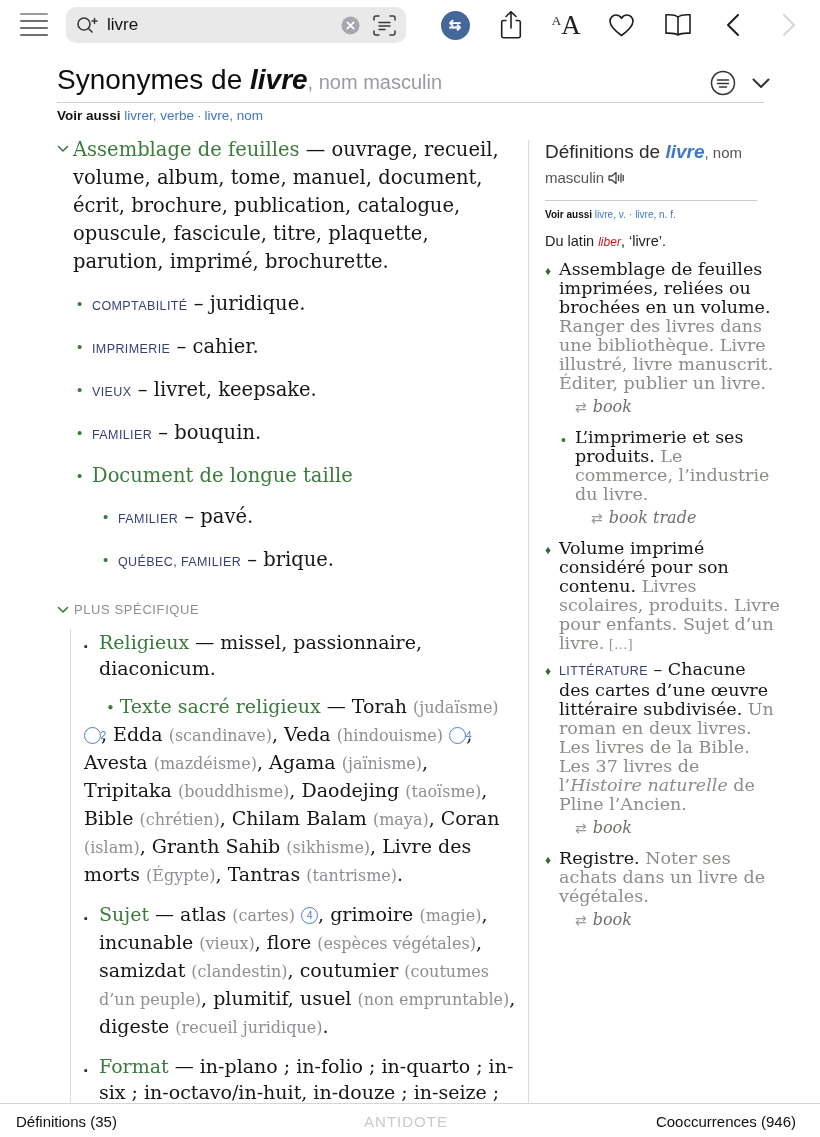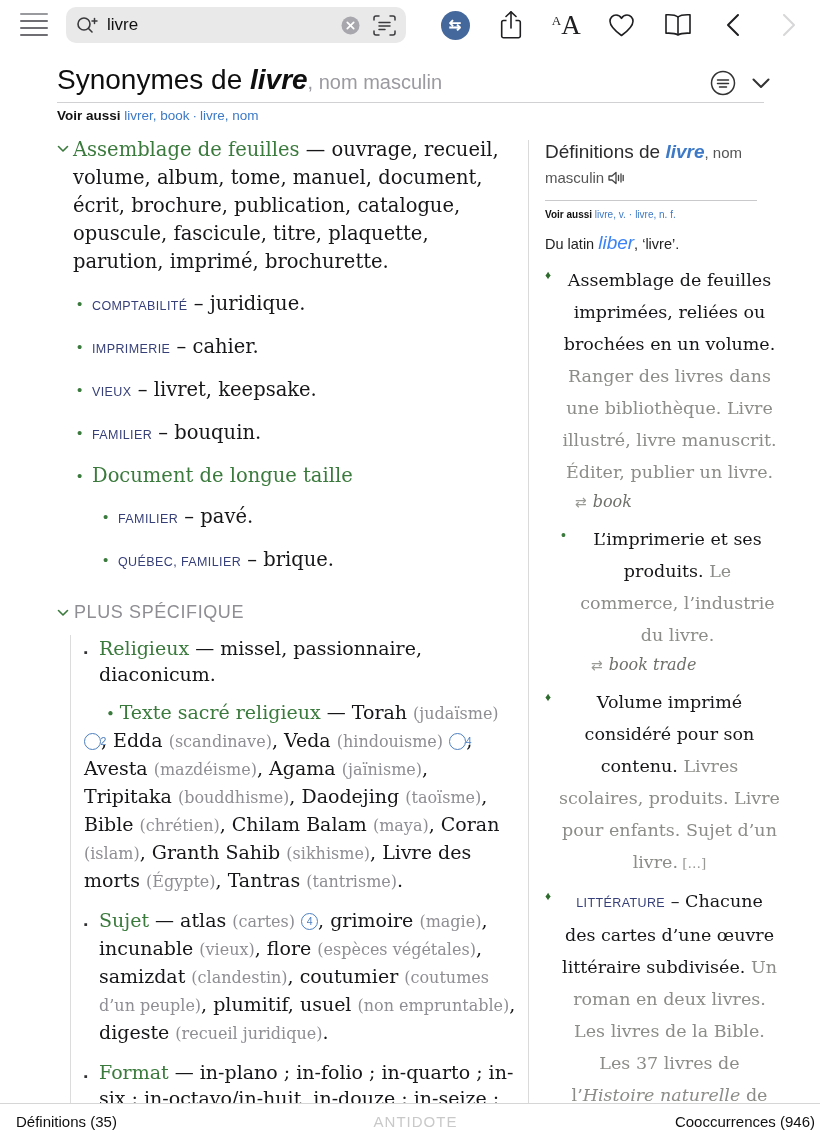--- a/index.html
+++ b/index.html
@@ -46,62 +46,62 @@
   .syn-list{margin:14px 0 0 20px;}
   .syn-list .item{display:flex;margin:13px 0;}
   .syn-list .item.ind1{margin-left:26px;}
   .bul{flex:0 0 15px;margin-top:3px;font-size:15px;line-height:22px;}
   .bul-green{color:#3a7a3c;}
   .bul-square{color:#2f2f31;font-size:11px;margin-top:6px;}
   .item-t{font-family:"DejaVu Serif",serif;font-size:19.5px;line-height:28px;color:#161618;flex:1;}
   .sec{margin-top:26px;}
   .sec-h{display:flex;align-items:center;cursor:pointer;}
   .sec-h .chev{margin-right:5px;}
-  .sec-label{font-size:18px;color:#8e8e93;letter-spacing:.6px;}
+  .sec-label{font-size:13px;color:#8e8e93;letter-spacing:.6px;}
   .grp{margin-left:13px;border-left:1px solid #dcdcdc;padding-left:13px;margin-top:8px;}
   .grp .item{display:flex;margin:12px 0;}
   .grp .item-t{font-size:19px;line-height:26px;}
   .inline-b .item-t{text-indent:22px;}
   .inline-bul{color:#3a7a3c;font-size:15px;text-indent:0;}
   
   .seg-g{color:#3a7a3c;cursor:pointer;}
   .seg-l{color:#363f78;font-family:"Liberation Sans",sans-serif;font-size:12.5px;letter-spacing:.4px;}
   .seg-p{color:#8e8e93;font-size:16px;}
   .seg-pe{color:#9a9a96;font-size:13.5px;font-style:normal;}
   .seg-b{display:inline-flex;width:15px;height:15px;border:1.2px solid #4d7fc0;border-radius:50%;
          color:#4d7fc0;font-family:"Liberation Sans",sans-serif;font-size:10.5px;line-height:13px;
          align-items:center;justify-content:center;vertical-align:2px;font-style:normal;cursor:pointer;}
   .seg-x{color:#8c8c88;}
   .seg-xi{color:#8c8c88;font-style:italic;}
   .seg-eq{color:#6f6f6a;font-style:italic;cursor:pointer;}
   .seg-s{font-family:"Liberation Sans",sans-serif;font-size:14.5px;color:#222;}
-  .seg-si{font-family:"Liberation Sans",sans-serif;font-size:19px;color:#3b82f6;font-style:italic;}
+  .seg-si{font-family:"Liberation Sans",sans-serif;font-size:12px;color:#b91c1c;font-style:italic;}
   
   .def-head{font-size:19px;color:#2c2c2e;line-height:24px;}
   .def-head .word{color:#3d79c6;font-weight:bold;font-style:italic;}
   .def-head .suffix{font-size:15px;color:#555;}
   .spk{display:inline-block;vertical-align:-2px;margin-left:4px;cursor:pointer;}
   .def-rule{width:212px;height:1px;background:#c9c9cc;margin:10px 0 8px 0;}
   .def-seealso{font-size:10px;color:#111;margin-bottom:12px;}
   .etym{margin-bottom:10px;}
   .def{display:flex;margin:6px 0 2px 0;}
   .def.sub{margin-left:16px;}
   .def .mark{flex:0 0 14px;margin-top:4px;}
   .mark-diamond{color:#2e6b2e;font-size:12px;}
   .mark-bullet{color:#3a7a3c;font-size:14px;}
-  .def-t{font-family:"DejaVu Serif",serif;font-size:17.5px;line-height:32px;color:#161618;flex:1;text-align:center;}
+  .def-t{font-family:"DejaVu Serif",serif;font-size:17.5px;line-height:19px;color:#161618;flex:1;}
   .equiv{font-family:"DejaVu Serif",serif;font-size:16px;line-height:22px;margin:3px 0 10px 30px;}
   .def.sub + .equiv{margin-left:46px;}
   .eq-arrow{color:#9a9a96;font-family:"DejaVu Sans",sans-serif;font-size:14px;margin-right:6px;font-style:normal;}
   
   .bottom-bar{position:absolute;left:0;top:1103px;width:820px;height:34px;background:#fff;
               border-top:1px solid #d6d6d6;display:flex;align-items:center;z-index:5;}
   .bb-left{margin-left:16px;font-size:15px;color:#0f0f10;flex:1;cursor:pointer;}
   .bb-center{font-size:15px;color:#c9c9c9;letter-spacing:1px;}
-  .bb-right{flex:1;text-align:right;margin-right:5px;font-size:15px;color:#0f0f10;cursor:pointer;}
+  .bb-right{flex:1;text-align:right;margin-right:24px;font-size:15px;color:#0f0f10;cursor:pointer;}
   .chev{flex:0 0 12px;}
 </style>
 </head>
 <body>
 
 <div class="toolbar">
   <div class="menu-btn">
       <i></i>
       <i></i>
       <i></i>
@@ -191,21 +191,21 @@
   </span>
   <span>
     <svg width="18" height="11" viewBox="0 0 18 11" fill="none" stroke="#333" stroke-width="2" stroke-linecap="round" stroke-linejoin="round">
         <path d="M1.5 1.5 L9 9 L16.5 1.5"></path>
       </svg>
   </span>
 </div>
 <div class="title-rule"></div>
 <div class="see-also">
   <b>Voir aussi</b>
-  <span class="link">livrer, book</span><span class="sep">·</span><span class="link">livre, nom</span>
+  <span class="link">livrer, verbe</span><span class="sep">·</span><span class="link">livre, nom</span>
 </div>
 
 <div class="col-divider"></div>
 <div id="syn-col">
     <div class="lead-block">
       <svg width="12" height="8" viewBox="0 0 12 8" class="chev">
         <path d="M1.5 1.5 L6 6 L10.5 1.5" fill="none" stroke="#3a7a3c" stroke-width="1.6" stroke-linecap="round" stroke-linejoin="round"></path>
       </svg>
       <div class="lead-text"><span class="seg-g">Assemblage de feuilles</span><span class="seg-k"> — ouvrage, recueil, volume, album, tome, manuel, document, écrit, brochure, publication, catalogue, opuscule, fascicule, titre, plaquette, parution, imprimé, brochurette.</span></div>
     </div>

